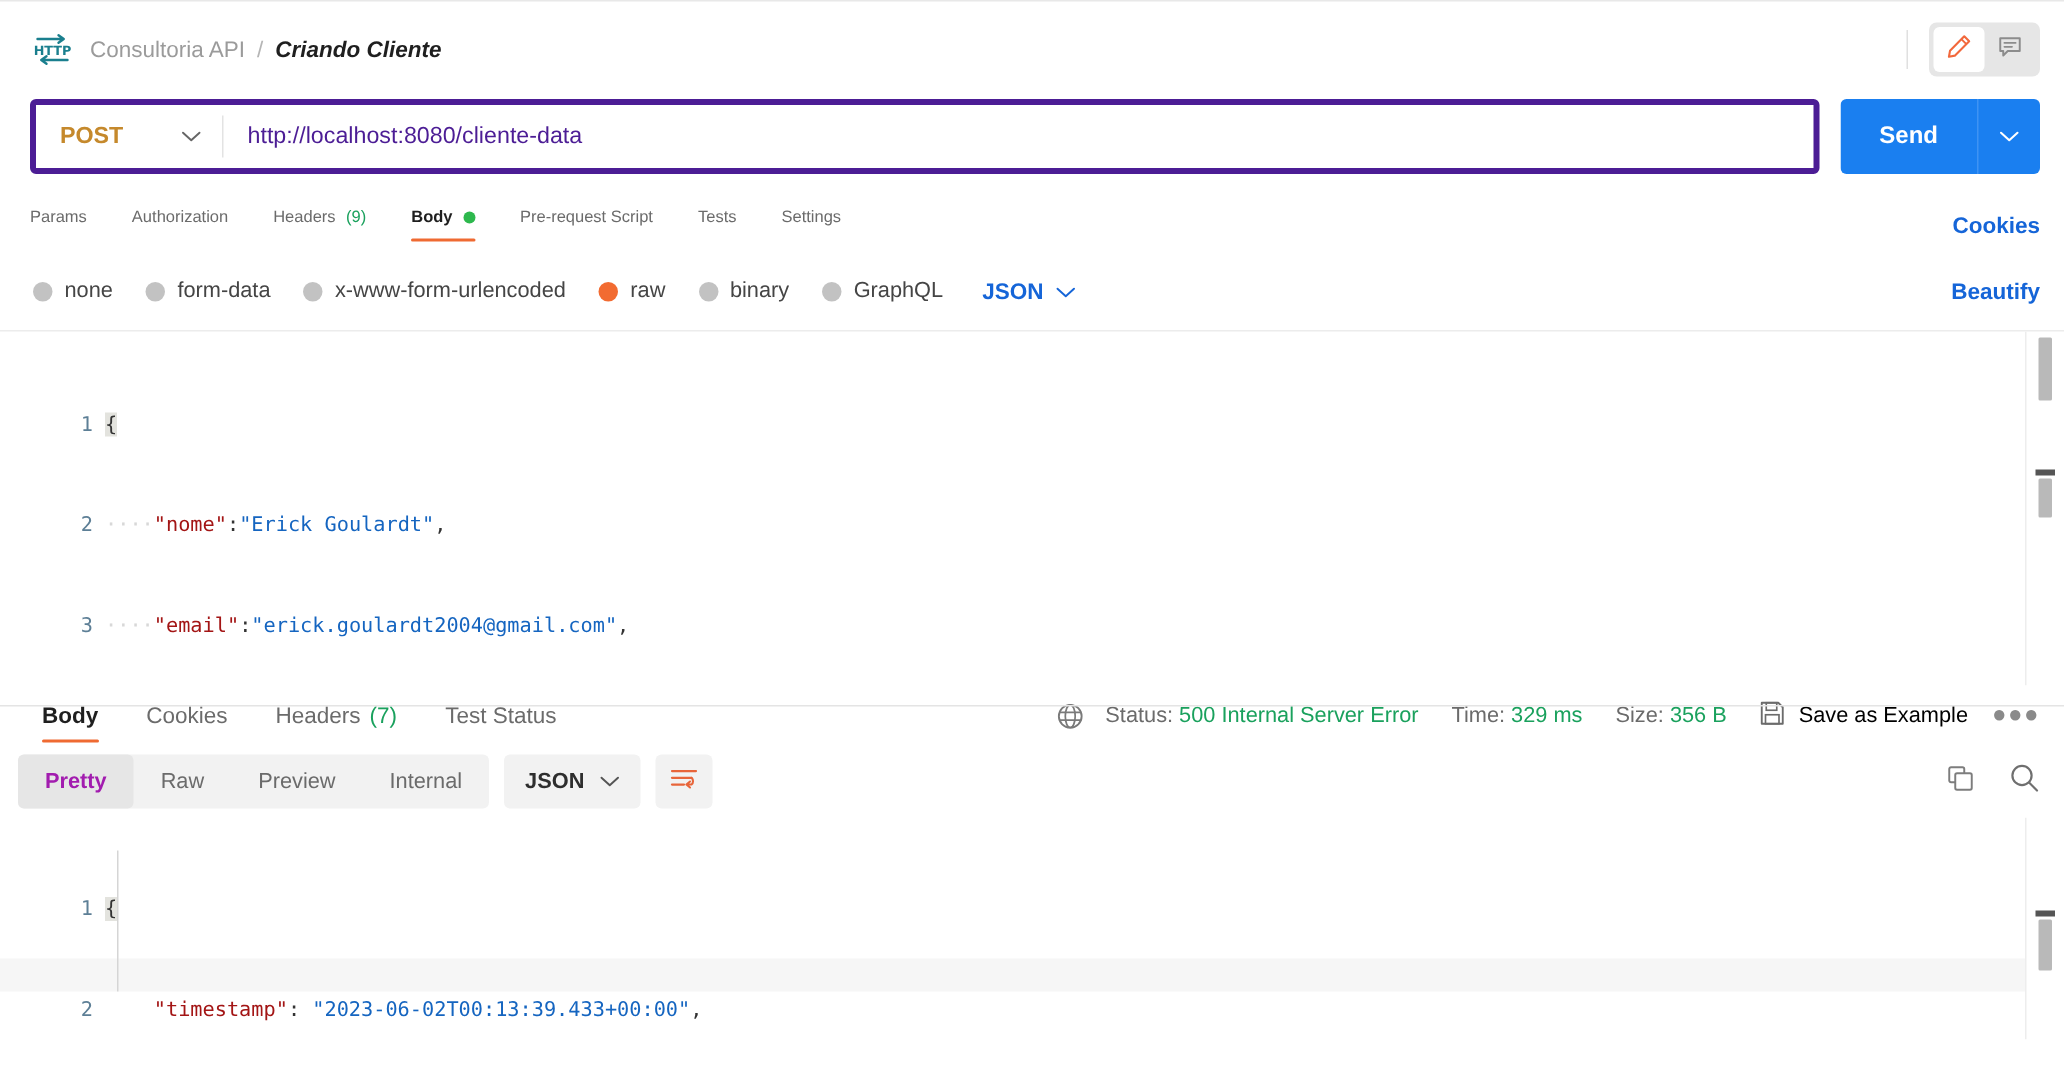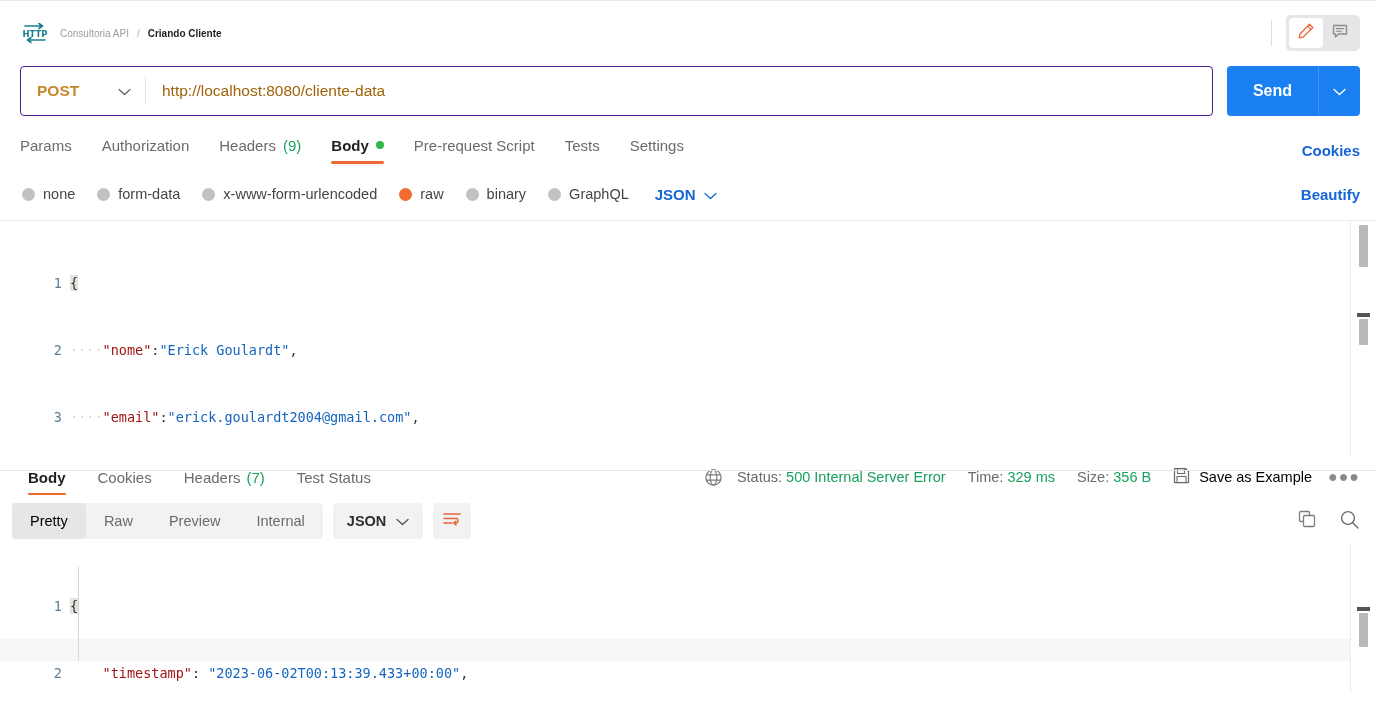--- a/index.html
+++ b/index.html
@@ -20,24 +20,24 @@
     position: relative;
   }
   .topbar::before {
     content: "";
     position: absolute;
     left: 0; right: 0; top: 0;
     height: 1px;
     background: #e8e8e8;
   }
   .http-icon { width: 30px; height: 30px; flex: 0 0 30px; display:flex; align-items:center; justify-content:center; }
-  .breadcrumb { display: flex; align-items: flex-start; margin-left: 10px; font-size: 10px; }
+  .breadcrumb { display: flex; align-items: flex-start; margin-left: 10px; font-size: 15px; }
   .bc-collection { color: #9b9b9b; }
   .bc-sep { color: #b5b5b5; margin: 0 8px; }
-  .bc-current { color: #1f1f1f; font-weight: bold; }
+  .bc-current { color: #1f1f1f; font-weight: bold; font-style: italic; }
 
   .topbar-right { margin-left: auto; display: flex; align-items: center; }
   .save-group { display: flex; align-items: center; background: #f2f2f2; border-radius: 4px; overflow: hidden; }
   .save-btn {
     display: flex; align-items: center; gap: 8px;
     padding: 8px 14px 8px 12px;
     font-size: 15px; color: #303030;
     background: #f2f2f2; border: none; cursor: pointer;
   }
   .save-caret {
@@ -49,39 +49,39 @@
   .icon-pair { display: flex; align-items: center; background: #e6e6e6; border-radius: 5px; padding: 3px; }
   .icon-sq { width: 34px; height: 30px; display: flex; align-items: center; justify-content: center; border-radius: 4px; cursor: pointer; }
   .icon-sq.active { background: #ffffff; }
 
   
   .urlrow { display: flex; align-items: center; padding: 0 16px 0 20px; gap: 14px; }
   .url-wrap {
     flex: 1;
     display: flex; align-items: center;
     height: 50px;
-    border: 1px solid #4c1d95;
+    border: 4px solid #4c1d95;
     border-radius: 4px;
     background: #fff;
   }
   .method {
     display: flex; align-items: center;
     padding: 0 14px 0 16px;
     min-width: 124px;
     height: 100%;
     cursor: pointer;
   }
   .method-label { color: #c5892c; font-weight: bold; font-size: 15.5px; }
   .method-caret { margin-left: auto; }
   .url-divider { width: 1px; height: 28px; background: #e3e3e3; }
   .url-input {
     flex: 1; height: 100%;
     border: none; outline: none;
     padding: 0 16px;
-    font-size: 15.5px; color: #a16207;
+    font-size: 15.5px; color: #4c1d95;
     font-family: "Liberation Sans", sans-serif;
     background: transparent;
   }
   .send-group { display: flex; align-items: stretch; height: 50px; border-radius: 4px; overflow: hidden; }
   .send-btn {
     background: #1a7ff0; color: #fff;
     font-size: 16px; font-weight: bold;
     border: none; cursor: pointer;
     padding: 0 26px;
   }
@@ -93,21 +93,21 @@
   }
 
   
   .reqtabs {
     display: flex; align-items: center;
     padding: 0 16px 0 20px;
     margin-top: 16px;
     height: 36px;
   }
   .tab {
-    font-size: 15px; color: #6b6b6b;
+    font-size: 11px; color: #6b6b6b;
     padding: 0 0 10px 0;
     margin-right: 30px;
     position: relative;
     cursor: pointer;
     display: flex; align-items: center; gap: 7px; text-align: right;
   }
   .tab.active { color: #1f1f1f; font-weight: bold; }
   .tab.active::after {
     content: ""; position: absolute;
     left: 0; right: 0; bottom: 0;
@@ -206,21 +206,21 @@
     padding: 0 16px 0 12px;
     height: 48px;
   }
   .pillgroup { display: flex; align-items: center; background: #f2f2f2; border-radius: 4px; padding: 0; height: 36px; }
   .pill {
     padding: 0 18px; height: 36px;
     display: flex; align-items: center;
     font-size: 14.5px; color: #6b6b6b; cursor: pointer;
     border-radius: 4px;
   }
-  .pill.active { background: #e6e6e6; color: #000000; font-weight: normal; }
+  .pill.active { background: #e6e6e6; color: #a21caf; font-weight: bold; }
   .fmt-sel {
     display: flex; align-items: center; gap: 10px;
     margin-left: 10px; height: 36px; padding: 0 14px;
     background: #f2f2f2; border-radius: 4px;
     font-size: 14.5px; color: #2e2e2e; font-weight: bold; cursor: pointer;
   }
   .wrap-btn {
     margin-left: 10px; width: 38px; height: 36px;
     background: #f2f2f2; border-radius: 4px;
     display: flex; align-items: center; justify-content: center; cursor: pointer;

